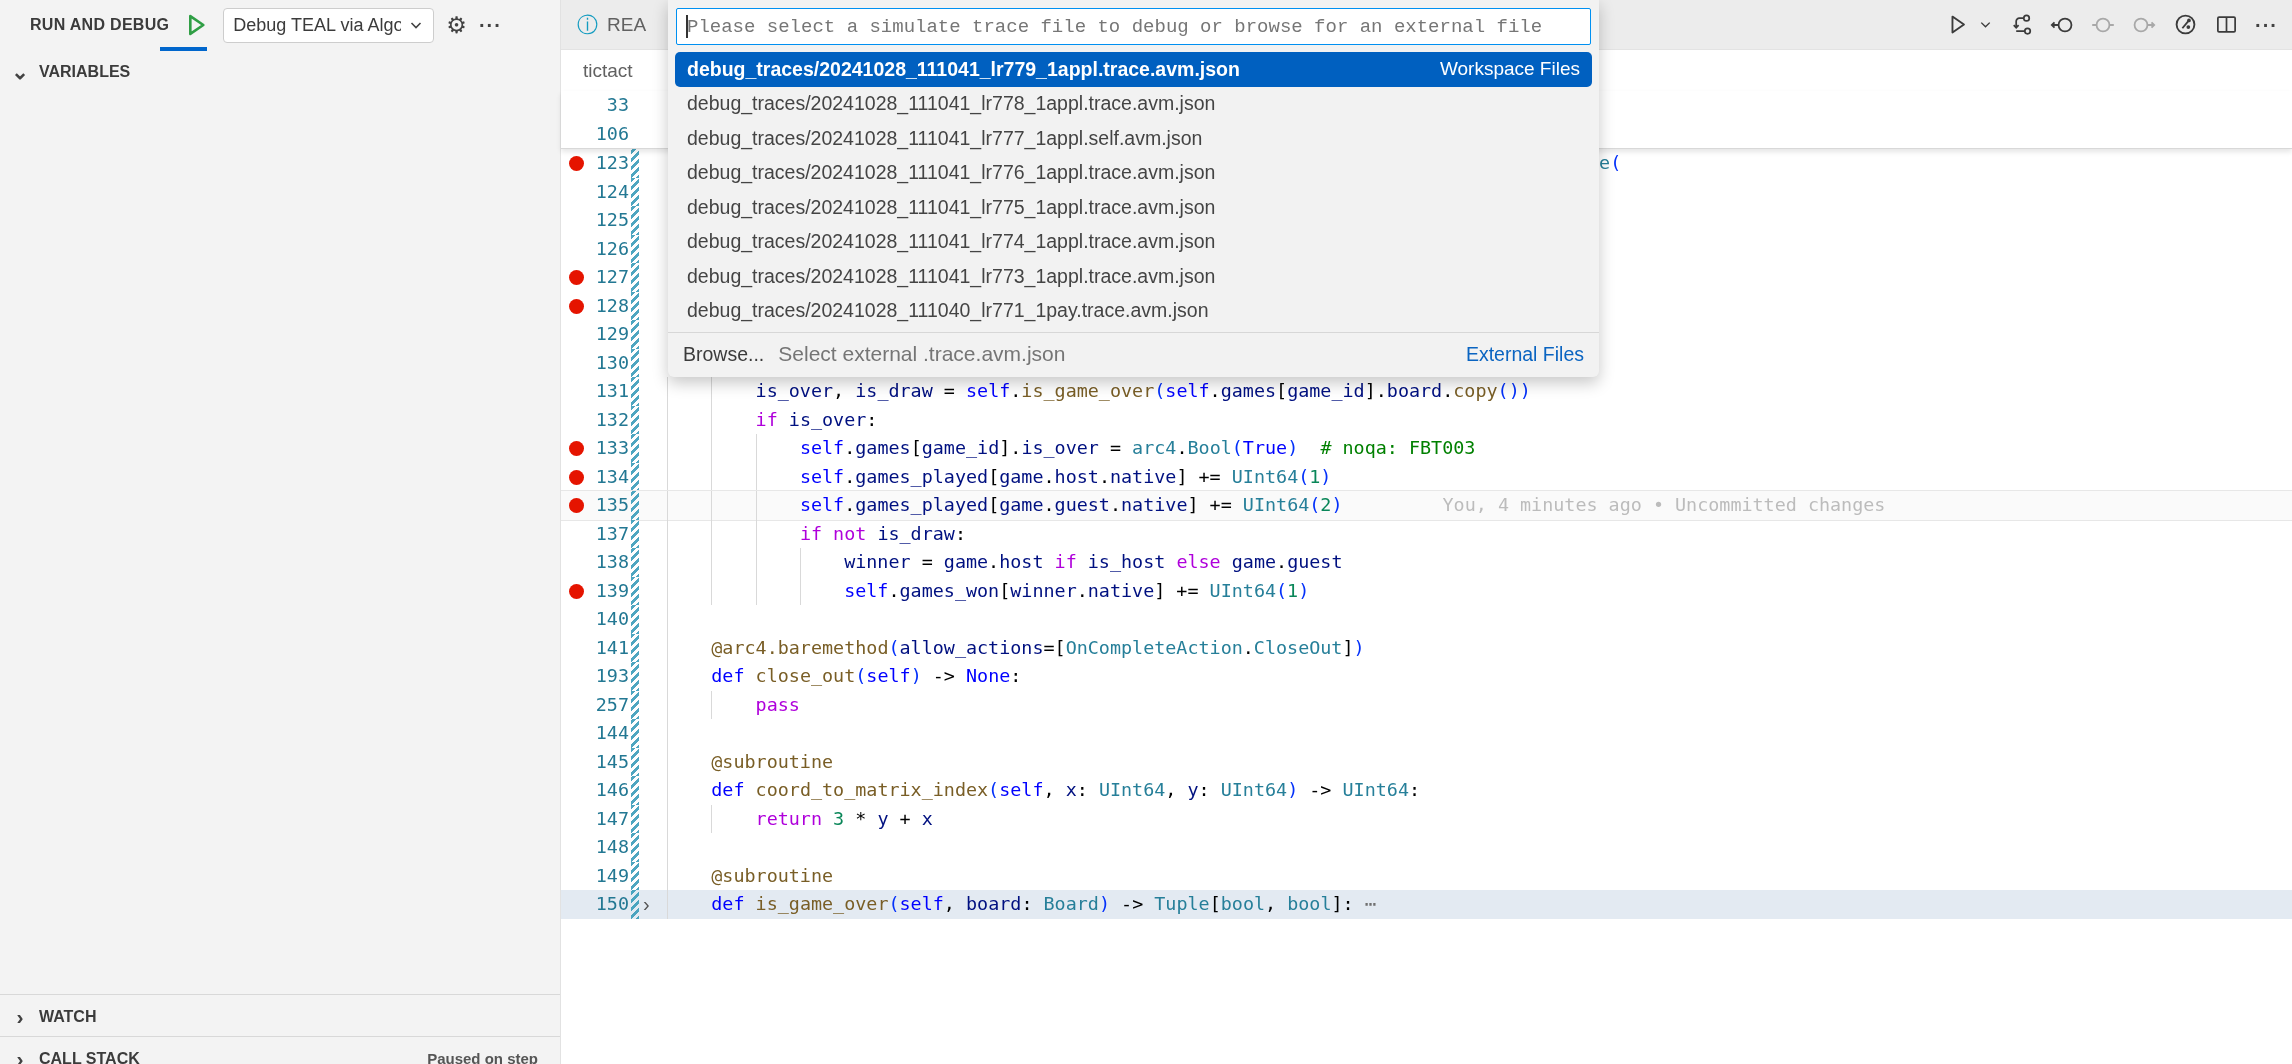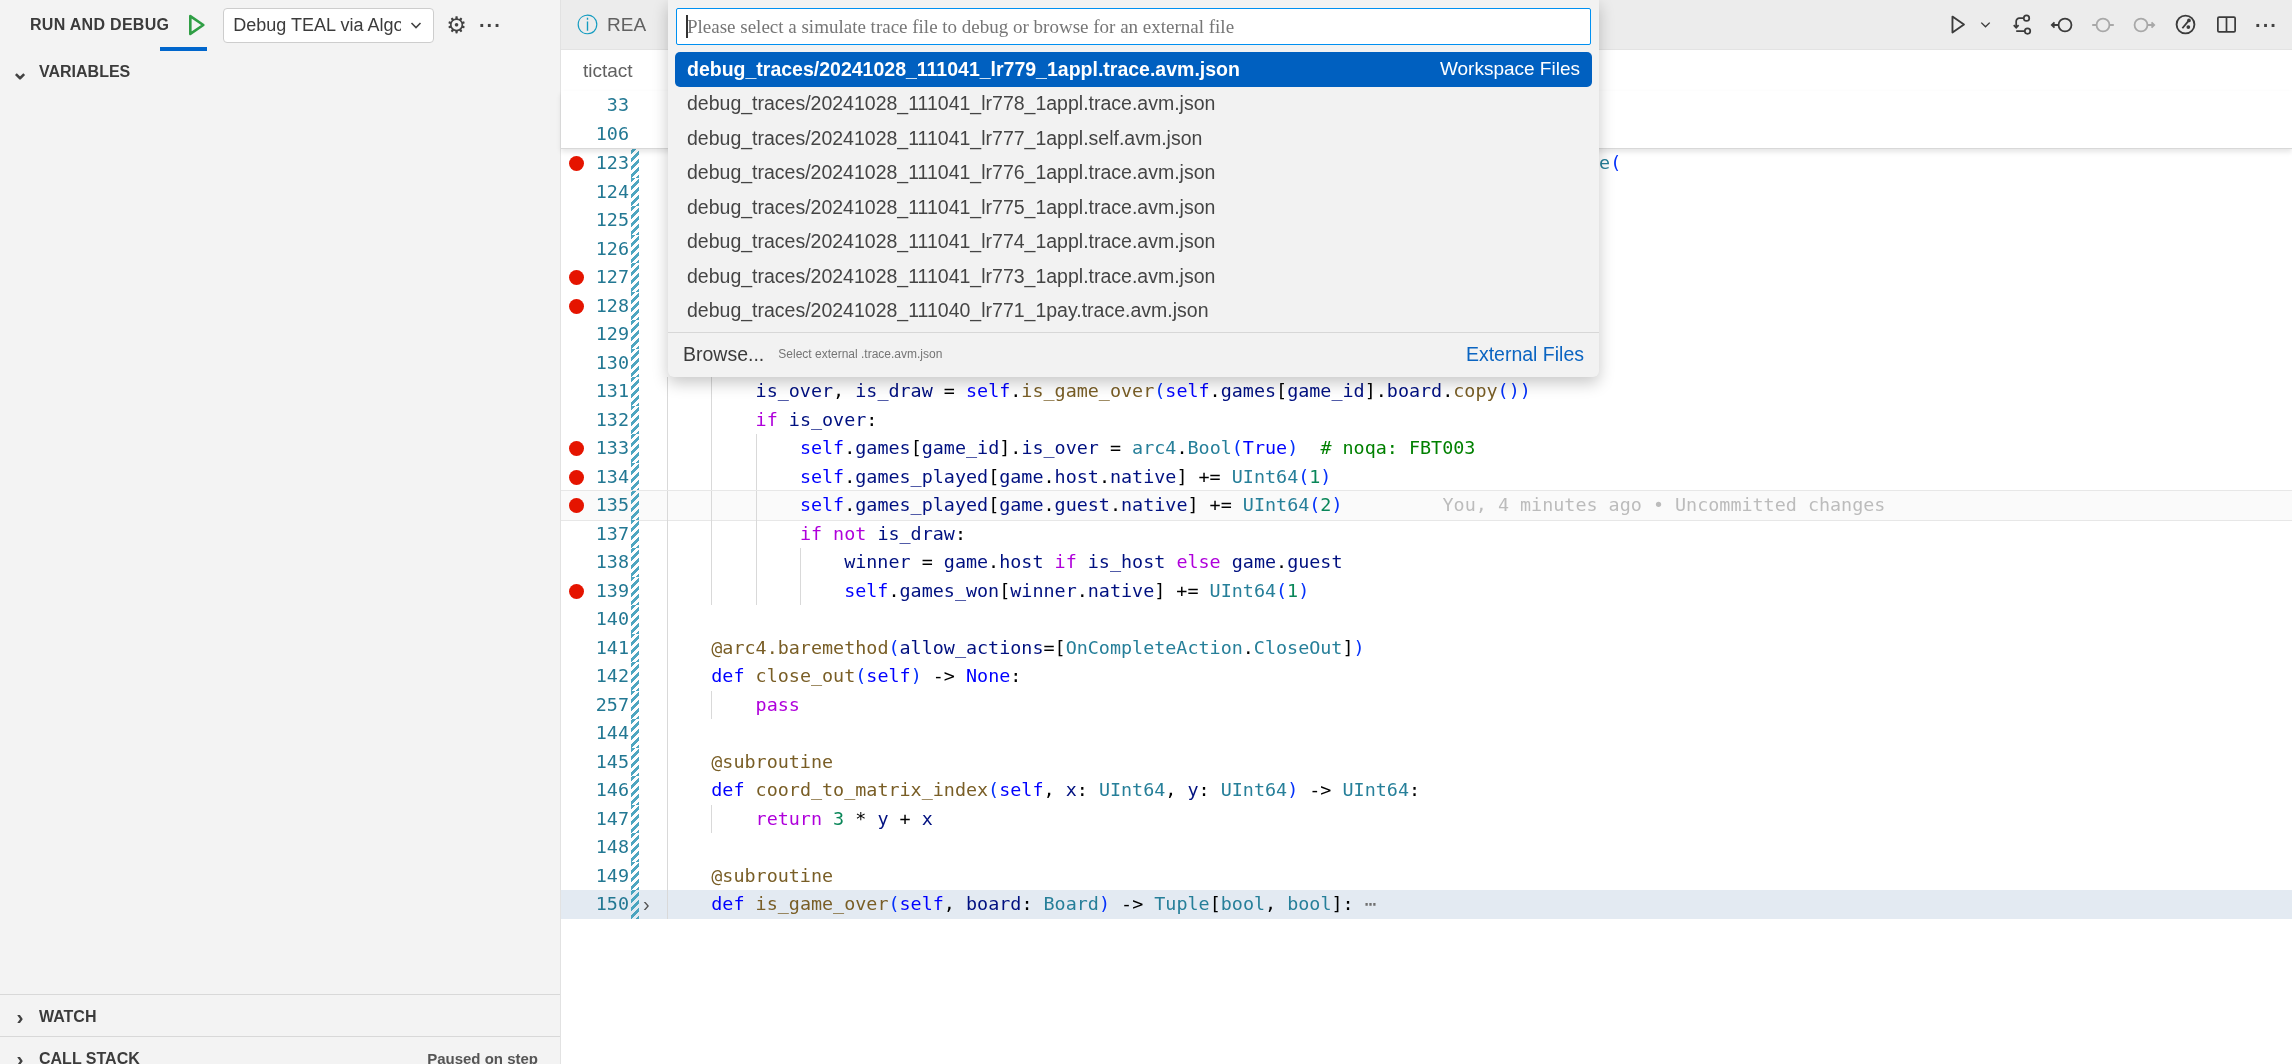--- a/index.html
+++ b/index.html
@@ -40,30 +40,30 @@
   .hatch{position:absolute;left:70px;top:0;bottom:0;width:8px;background:repeating-linear-gradient(315deg,#2f97b6 0 2.4px,rgba(255,255,255,0) 2.4px 5.6px);opacity:.85;}
   .fold{position:absolute;left:82px;top:0;line-height:28.5px;font-size:20px;color:#555;}
   .guide{position:absolute;top:0;bottom:0;width:1px;background:#d9d9d9;}
   .hl-cur{background:#fafafa;box-shadow:0 1px 0 #e7e7e7,0 -1px 0 #e7e7e7;}
   .hl-sel{background:#e3eaf2;}
   .blame{color:#bcbcbc;}
 
   
   .qp{position:absolute;left:668px;top:0;width:931px;z-index:100;background:#f2f2f2;border-radius:0 0 6px 6px;box-shadow:0 6px 16px rgba(0,0,0,.22);padding-bottom:2px;}
   .qp-input-wrap{position:relative;margin:8px 8px 7px;height:37px;background:#fff;border:1.5px solid #0090f1;border-radius:2px;box-sizing:border-box;}
-  .qp-input{position:absolute;inset:0;width:100%;height:100%;border:0;outline:0;background:transparent;font-family:Liberation Serif, serif;font-size:19px;color:#333;padding:0 10px;box-sizing:border-box;}
+  .qp-input{position:absolute;inset:0;width:100%;height:100%;border:0;outline:0;background:transparent;font-family:Liberation Mono, monospace;font-size:19px;color:#333;padding:0 10px;box-sizing:border-box;}
   .qp-input::placeholder{color:#767676;opacity:1;}
   .qp-caret{position:absolute;left:9px;top:6px;bottom:6px;width:1.6px;background:#333;}
   .qp-row{display:flex;align-items:center;height:34.5px;margin:0 7px;padding:0 12px;border-radius:5px;font-size:19.5px;color:#444;cursor:pointer;}
   .qp-row .qp-text{white-space:nowrap;overflow:hidden;}
   .qp-row.sel{background:#0060c0;color:#fff;font-weight:600;}
   .qp-badge{margin-left:auto;font-weight:400;font-size:19px;color:#fff;}
   .qp-browse{display:flex;align-items:center;height:42px;margin:4px 0 0;padding:0 15px;border-top:1px solid #d7d7d7;}
   .qp-browse .b1{font-size:19.5px;color:#3b3b3b;}
-  .qp-browse .b2{font-size:12px;color:#757575;margin-left:14px;}
+  .qp-browse .b2{font-size:21px;color:#757575;margin-left:14px;}
   .qp-browse .b3{margin-left:auto;font-size:19.5px;color:#0a64c1;cursor:pointer;}
 </style>
 </head>
 <body>
 
 <div class="app">
 
   <aside class="sidebar">
     <div class="sb-header">
       <span class="sb-title">RUN AND DEBUG</span>
@@ -294,21 +294,21 @@
             <pre></pre>
           </div>
           <div class="cl">
             <div class="guide" style="left: 106px;"></div>
             <div class="lnum">141</div>
             <div class="hatch"></div>
             <pre><span style="color: rgb(0, 0, 0);">    </span><span style="color: rgb(121, 94, 38);">@arc4.baremethod</span><span style="color: rgb(4, 49, 250);">(</span><span style="color: rgb(0, 16, 128);">allow_actions</span><span style="color: rgb(0, 0, 0);">=[</span><span style="color: rgb(38, 127, 153);">OnCompleteAction</span><span style="color: rgb(0, 0, 0);">.</span><span style="color: rgb(38, 127, 153);">CloseOut</span><span style="color: rgb(0, 0, 0);">]</span><span style="color: rgb(4, 49, 250);">)</span></pre>
           </div>
           <div class="cl">
             <div class="guide" style="left: 106px;"></div>
-            <div class="lnum">142</div>
+            <div class="lnum">193</div>
             <div class="hatch"></div>
             <pre><span style="color: rgb(0, 0, 0);">    </span><span style="color: rgb(0, 0, 255);">def</span><span style="color: rgb(0, 0, 0);"> </span><span style="color: rgb(121, 94, 38);">close_out</span><span style="color: rgb(4, 49, 250);">(</span><span style="color: rgb(0, 0, 255);">self</span><span style="color: rgb(4, 49, 250);">)</span><span style="color: rgb(0, 0, 0);"> -&gt; </span><span style="color: rgb(0, 0, 255);">None</span><span style="color: rgb(0, 0, 0);">:</span></pre>
           </div>
           <div class="cl">
             <div class="guide" style="left: 106px;"></div>
             <div class="guide" style="left: 150.3px;"></div>
             <div class="lnum">257</div>
             <div class="hatch"></div>
             <pre><span style="color: rgb(0, 0, 0);">        </span><span style="color: rgb(175, 0, 219);">pass</span></pre>
           </div>

